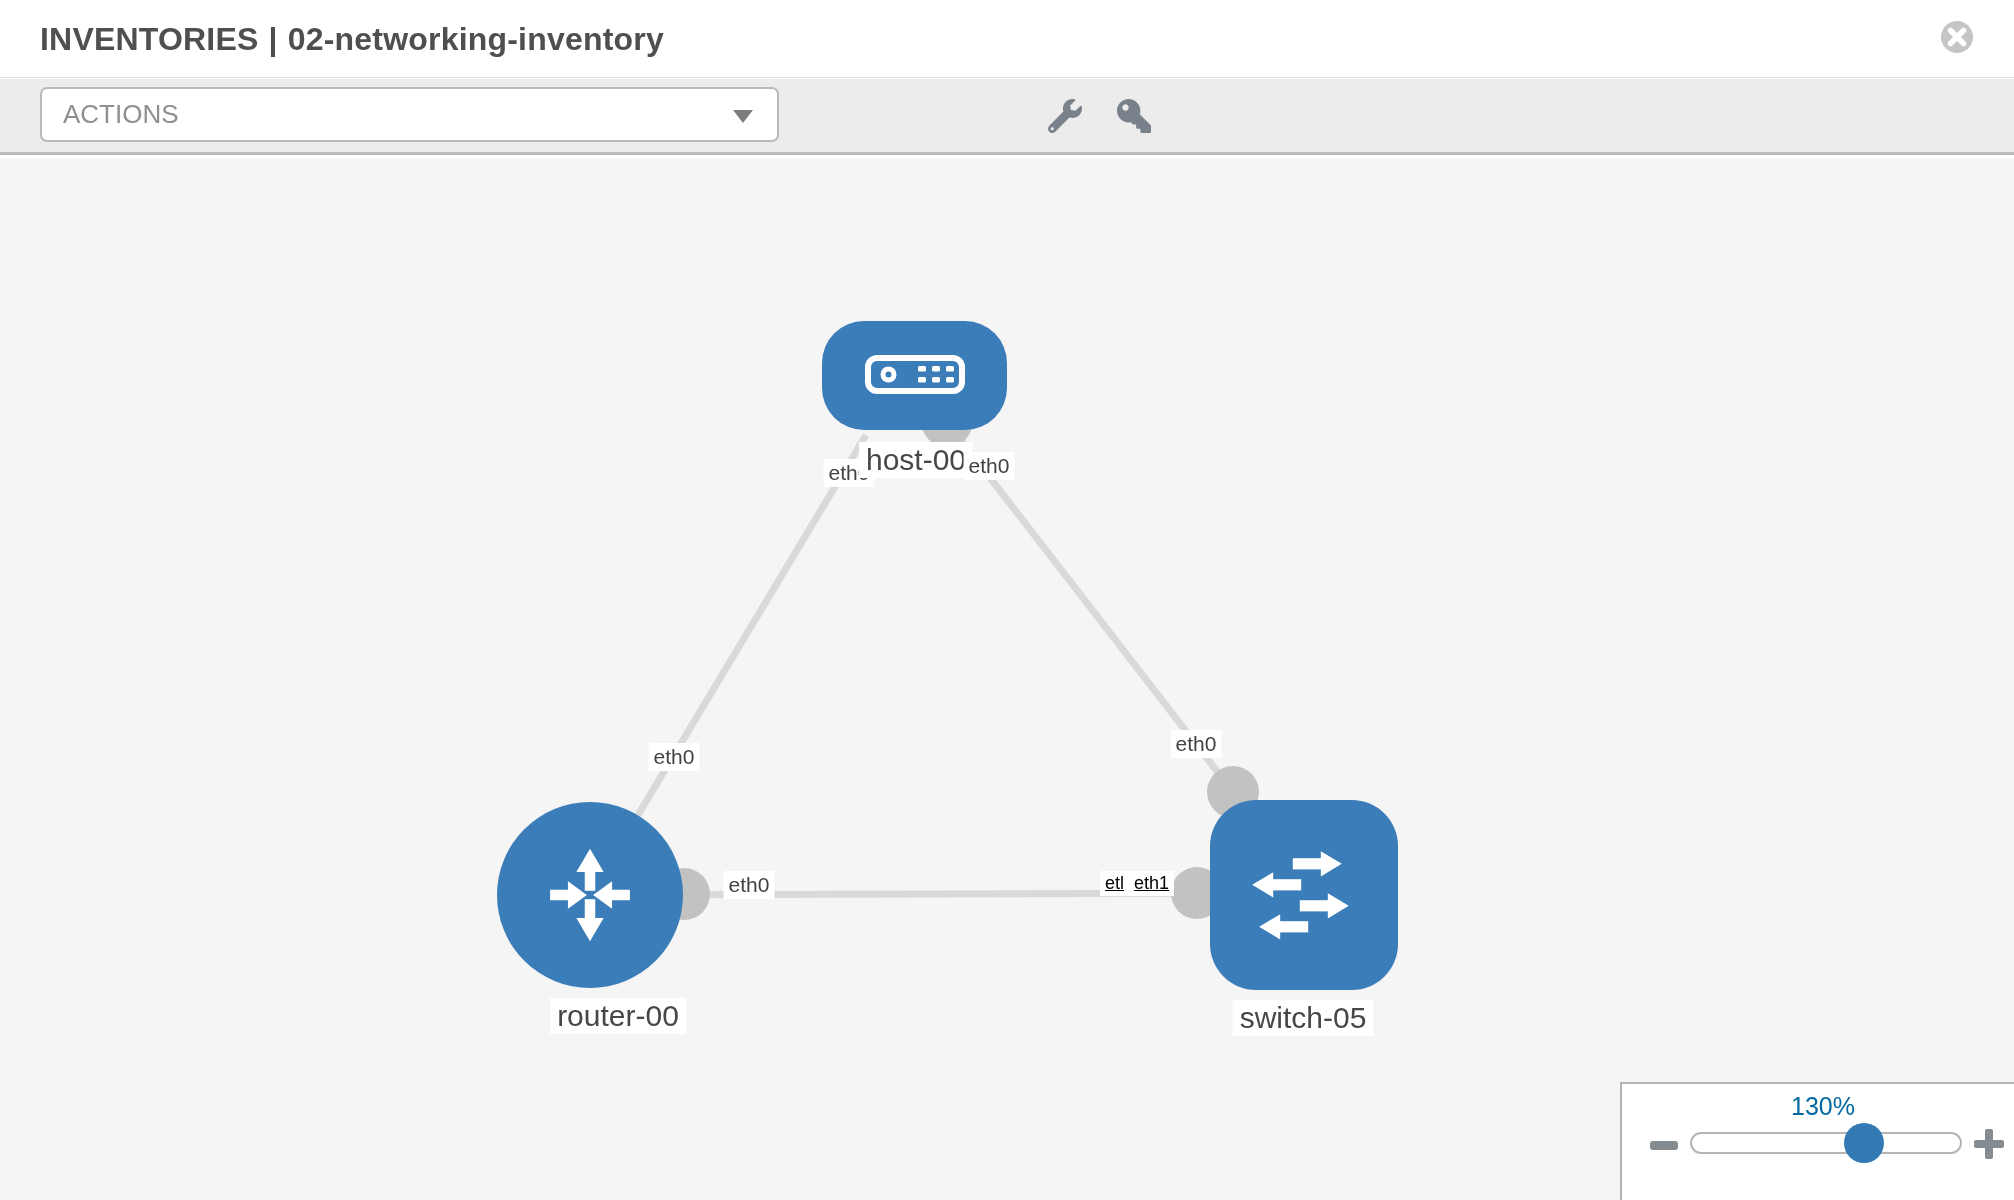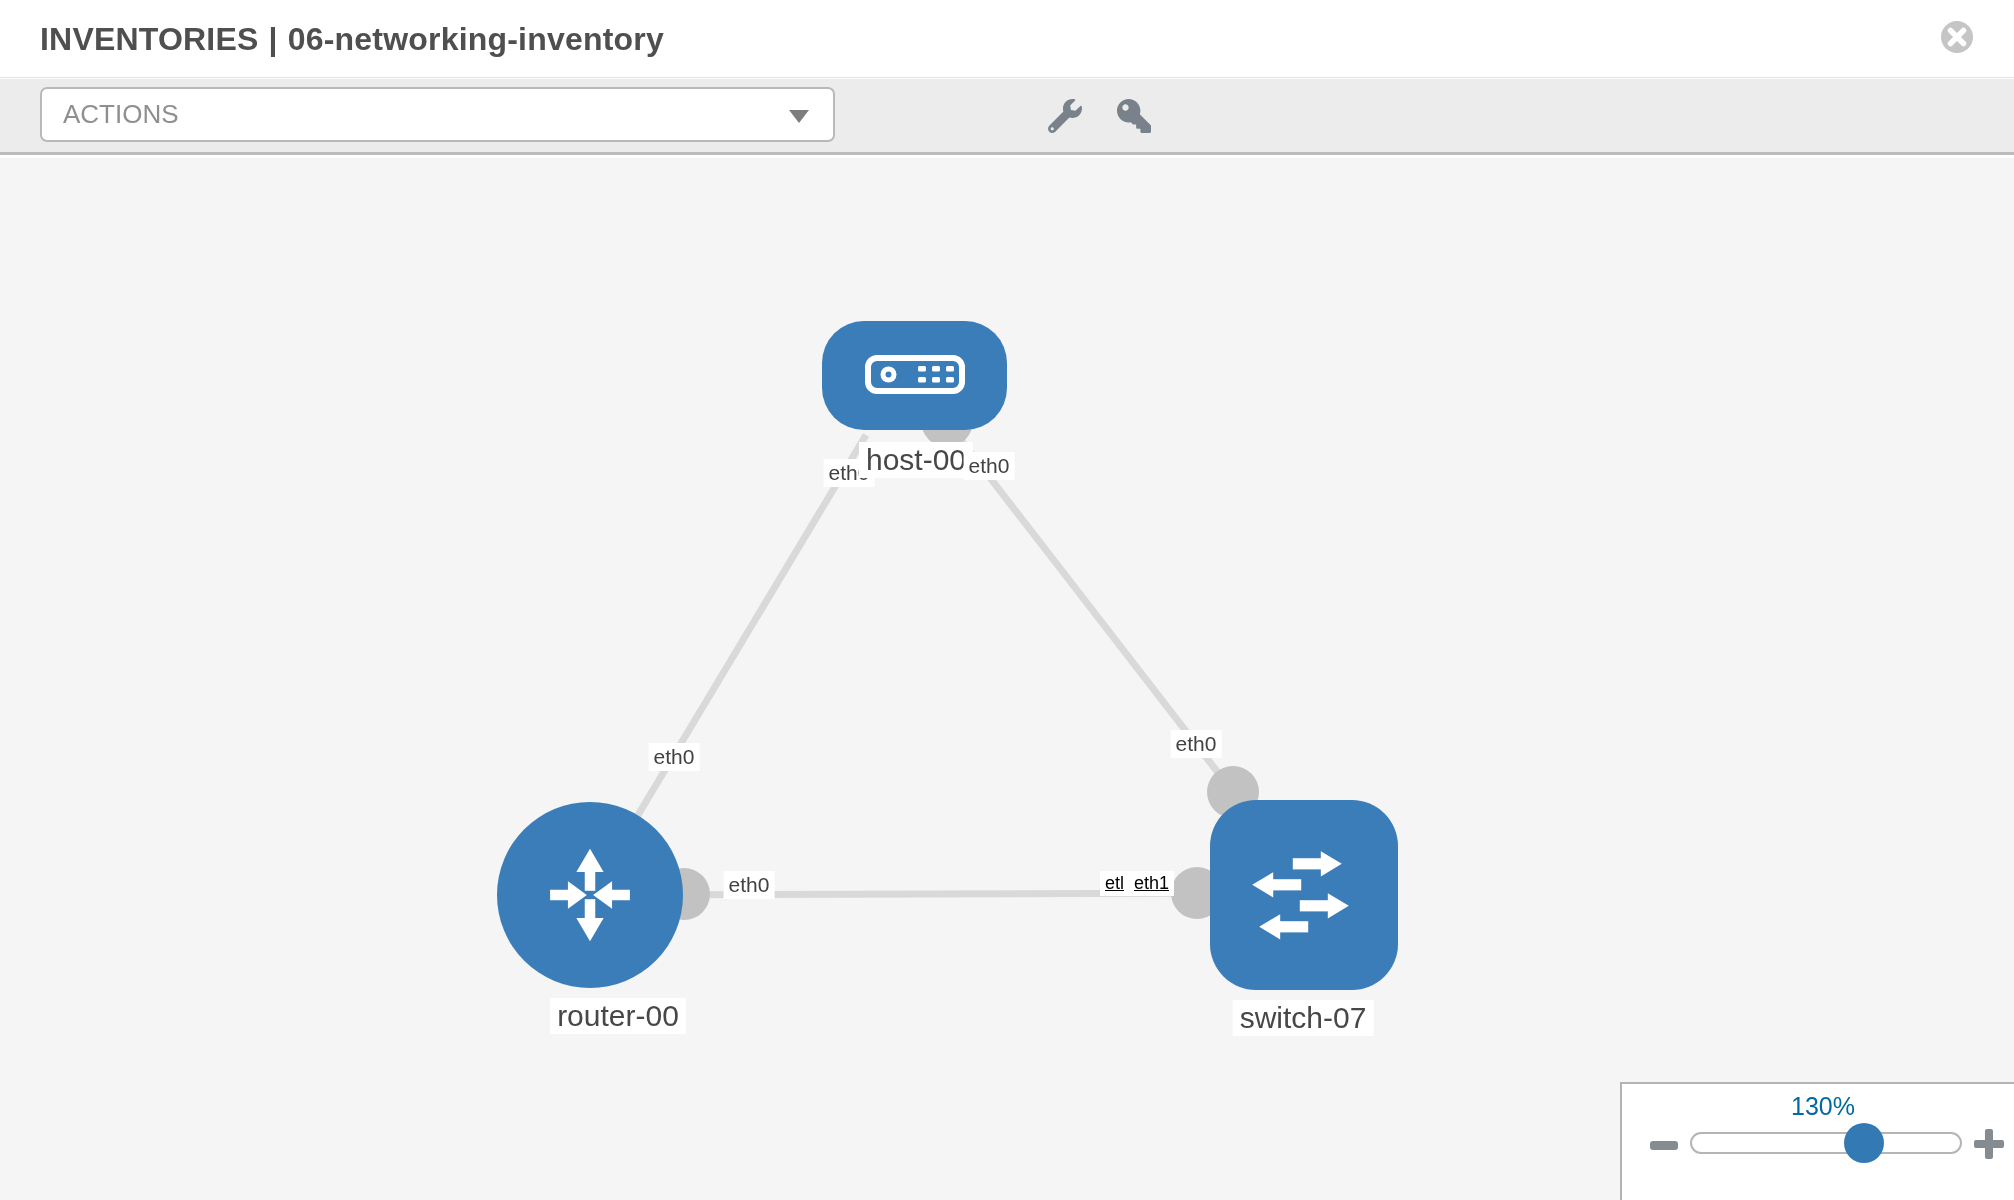--- a/index.html
+++ b/index.html
@@ -18,21 +18,21 @@
   
   .toolbar { position:absolute; left:0; top:79px; width:2014px; height:76px; background:#ececec;
              border-bottom:3px solid #bcbcbc; }
   .select-box { position:absolute; top:8px; height:55px; background:#fff;
                 border:2px solid #b9b9b9; border-radius:7px; }
   .select-box .sel-label { display:block; line-height:51px; padding-left:21px; font-size:26px;
                            color:#8f8f8f; }
   .caret { position:absolute; right:24px; top:21px; width:0; height:0;
            border-left:10px solid transparent; border-right:10px solid transparent;
            border-top:13px solid #7d7d7d; }
-  .actions-box { left:40px; width:795px; }
+  .actions-box { left:40px; width:739px; }
   .search-box { left:1184px; width:793px; }
   .tool-icon { position:absolute; top:20px; width:34px; height:34px; cursor:pointer; }
   .wrench-pos { left:1048px; }
   .key-pos { left:1117px; }
 
   
   .stage { position:absolute; left:0; top:158px; width:2014px; height:1042px; background:#f5f5f5; }
   .stage svg.graph { position:absolute; left:0; top:0; }
 
   
@@ -61,21 +61,21 @@
   .zoom-plus span.v { position:absolute; left:11px; top:0; width:8px; height:30px;
                       background:#848c92; border-radius:2px; }
 </style>
 </head>
 <body>
 
 <div id="app">
 
   <div class="header">
     <div class="breadcrumb">
-      <span>INVENTORIES</span><span class="sep">|</span><span>06-networking-inventory</span>
+      <span>INVENTORIES</span><span class="sep">|</span><span>02-networking-inventory</span>
     </div>
     <svg class="close-btn" viewBox="0 0 34 34">
       <circle cx="17" cy="17" r="16" fill="#c5c5c5"></circle>
       <path d="M10.5 10.5 L23.5 23.5 M23.5 10.5 L10.5 23.5" stroke="#fff" stroke-width="5.5" stroke-linecap="round"></path>
     </svg>
   </div>
 
   <div class="toolbar">
     <div class="select-box actions-box">
       <span class="sel-label">ACTIONS</span>
@@ -161,21 +161,21 @@
     <div class="nlabel if-label" style="left:674px; top:585px;">eth0</div>
     <div class="nlabel if-label" style="left:1196px; top:572px;">eth0</div>
 
     <div class="nlabel if-label" style="left:749px; top:713px;">eth0</div>
     <div class="if-combo" style="left:1100px; top:713px;">
       <span class="clip">etl</span>
         <span>eth1</span>
     </div>
 
     <div class="nlabel node-name" style="left:590px; top:840px;margin-left:28px;">router-00</div>
-    <div class="nlabel node-name" style="left:1303px; top:842px;">switch-07</div>
+    <div class="nlabel node-name" style="left:1303px; top:842px;">switch-05</div>
   </div>
 
   <div class="zoom-panel">
     <div class="zoom-level">130%</div>
     <div class="zoom-minus"></div>
     <div class="zoom-track"></div>
     <div class="zoom-handle"></div>
     <div class="zoom-plus">
       <span class="h"></span>
         <span class="v"></span>

